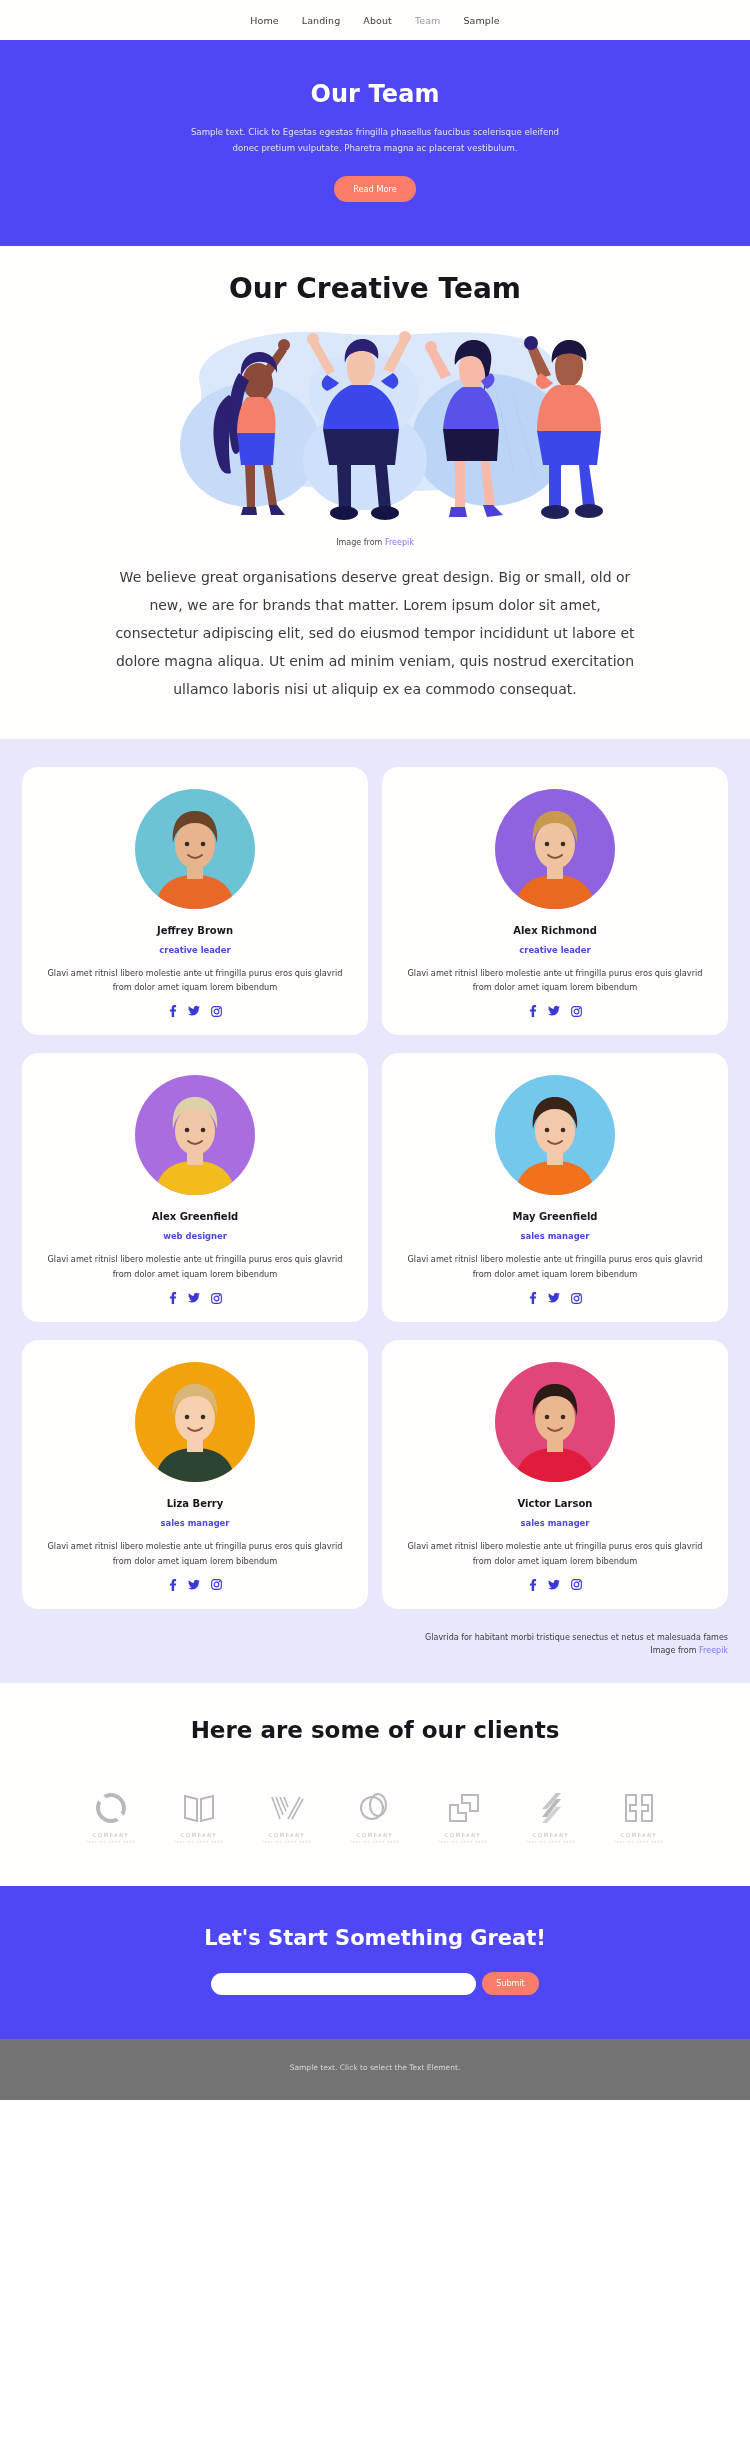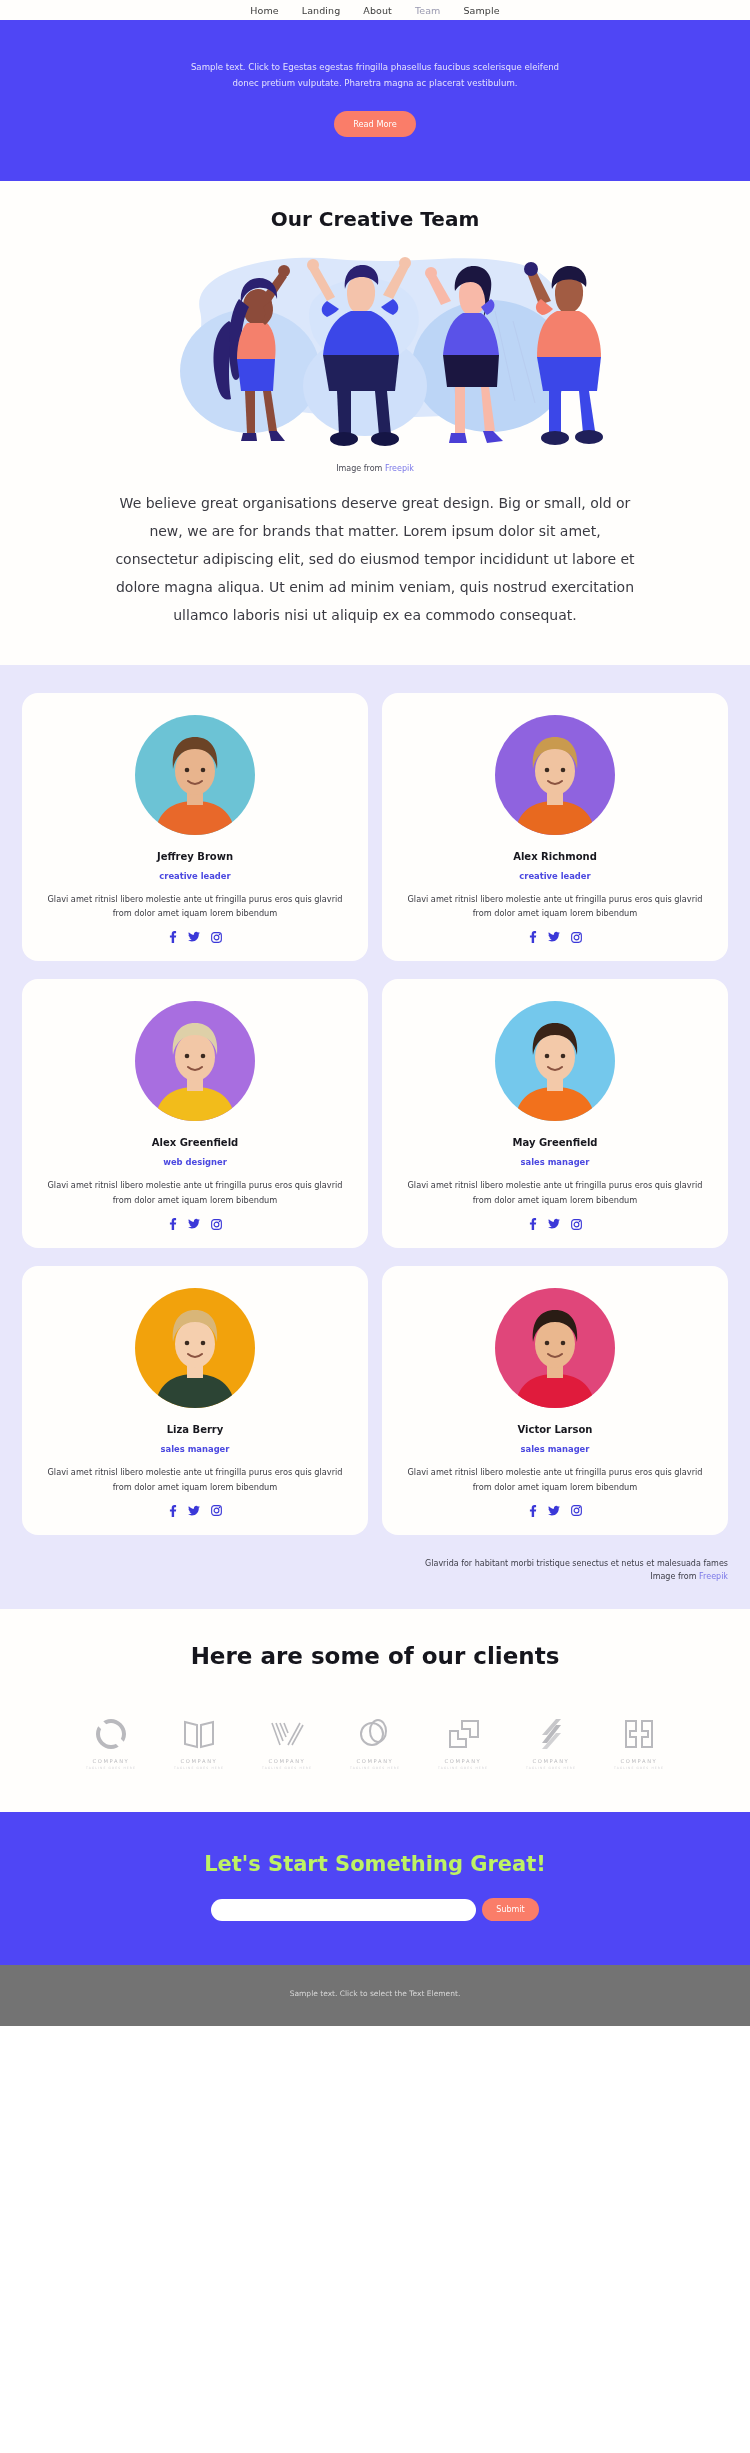--- a/index.html
+++ b/index.html
@@ -7,21 +7,21 @@
   body {
     font-family: "DejaVu Sans", "Liberation Sans", sans-serif;
     background: #ffffff;
     color: #2e2e2e;
     width: 750px;
     overflow-x: hidden;
   }
 
   
   .nav {
-    height: 20px;
+    height: 40px;
     background: #fffefc;
     display: flex;
     align-items: center;
     justify-content: center;
     gap: 23px;
   }
   .nav a {
     font-size: 9.5px;
     color: #3c3c3c;
     text-decoration: none;
@@ -61,21 +61,21 @@
     font-family: inherit;
   }
 
   
   .creative {
     background: #fffefc;
     padding: 26px 0 36px;
     text-align: center;
   }
   .creative h2 {
-    font-size: 20px;
+    font-size: 28px;
     font-weight: 700;
     color: #16161d;
     margin-bottom: 20px;
   }
   .illu-wrap {
     width: 560px;
     margin: 0 auto;
     position: relative;
     height: 205px;
   }
@@ -185,21 +185,21 @@
     margin-top: 2px;
   }
 
   
   .cta {
     background: #4f46f5;
     text-align: center;
     padding: 40px 0 44px;
   }
   .cta h2 {
-    color: #bef264;
+    color: #ffffff;
     font-size: 21px;
     font-weight: 700;
     margin-bottom: 22px;
   }
   .form-row {
     display: flex;
     justify-content: center;
     align-items: center;
     gap: 6px;
   }
@@ -229,20 +229,21 @@
 
 <nav class="nav">
   <a href="#">Home</a>
   <a href="#">Landing</a>
   <a href="#">About</a>
   <a href="#" class="active">Team</a>
   <a href="#">Sample</a>
 </nav>
 
 <section class="hero">
+  <h1>Our Team</h1>
   <p>Sample text. Click to Egestas egestas fringilla phasellus faucibus scelerisque eleifend donec pretium vulputate. Pharetra magna ac placerat vestibulum.</p>
   <button class="btn-pill">Read More</button>
 </section>
 
 <section class="creative">
   <h2>Our Creative Team</h2>
 
   <div class="illu-wrap">
     <svg viewBox="0 0 560 205" width="560" height="205">
 

